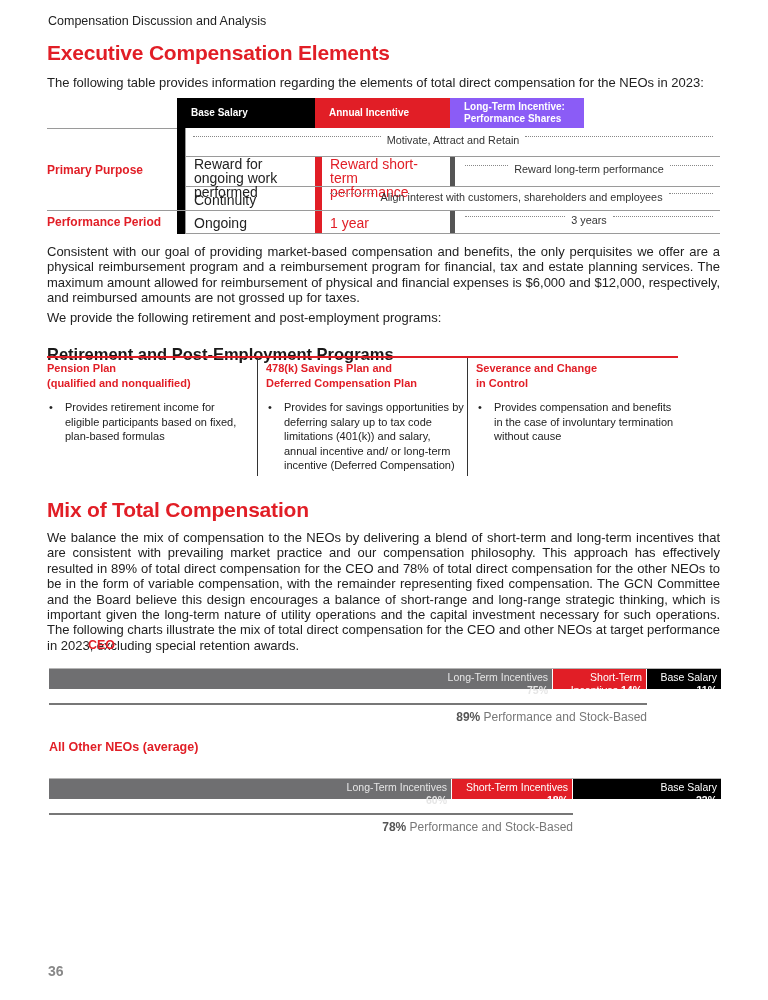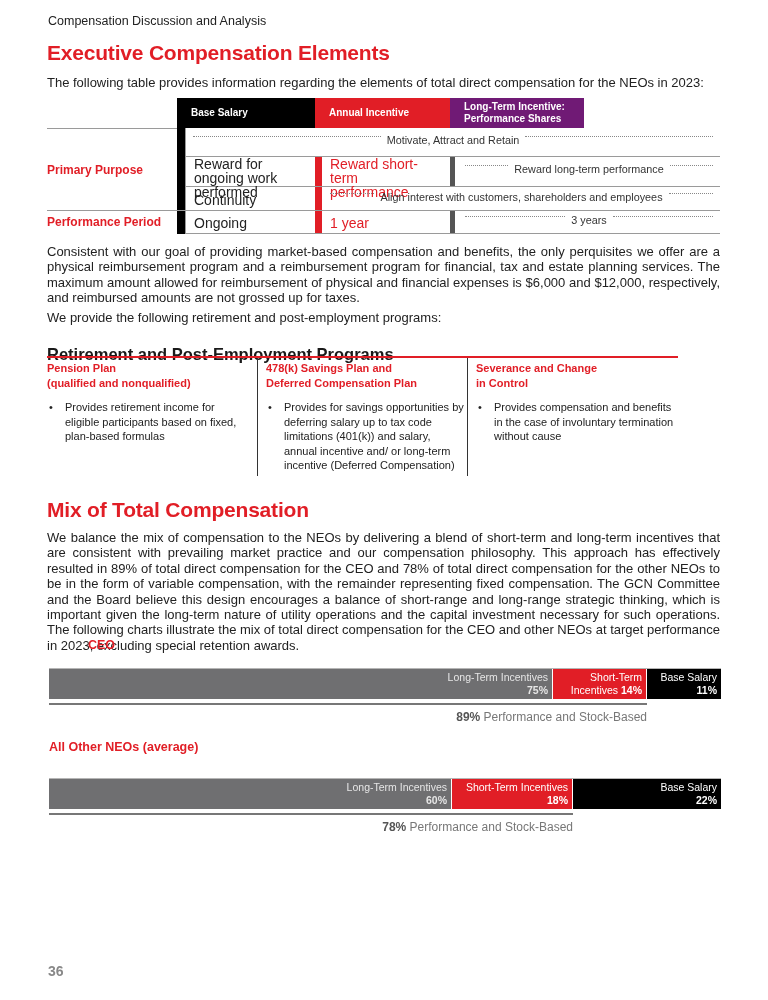--- a/index.html
+++ b/index.html
@@ -10,21 +10,21 @@
   .h1 { left: 47px; font-size: 21px; font-weight: bold; color: #e11e26; letter-spacing: -0.2px; }
   .para { left: 47px; width: 673px; font-size: 13px; line-height: 15.4px; text-align: justify; color: #222; }
   .h2 { left: 47px; font-size: 16.5px; font-weight: bold; color: #1a1a1a; }
 
   
   .tbl { left: 47px; top: 98px; width: 673px; height: 136px; }
   .col-head { position: absolute; top: 0; height: 30px; color: #fff; font-weight: bold; font-size: 10px;
               display: flex; align-items: center; padding-left: 14px; box-sizing: border-box; line-height: 12px; }
   .hb { left: 130px; width: 138px; background: #000; }
   .ha { left: 268px; width: 135px; background: #e11e26; }
-  .hp { left: 403px; width: 134px; background: #701a75; }
+  .hp { left: 403px; width: 134px; background: #8b5cf6; }
   .hr { left: 537px; width: 136px; background: #8a8b8d; }
   .black-bar { position: absolute; left: 130px; top: 30px; width: 8px; height: 106px; background: #000; }
   .red-bar { position: absolute; left: 268px; top: 59px; width: 7px; height: 77px; background: #e11e26; }
   .gray-bar1 { position: absolute; left: 403px; top: 59px; width: 5px; height: 29px; background: #555; }
   .gray-bar2 { position: absolute; left: 403px; top: 113px; width: 5px; height: 23px; background: #555; }
   .row-line { position: absolute; height: 1px; background: #9a9a9a; }
   .cell { position: absolute; font-size: 14px; line-height: 14px; color: #222; }
   .cell.red { color: #e11e26; }
   .dotted { position: absolute; font-size: 10.8px; color: #333; display: flex; align-items: flex-start; }
   .dotted .dots { flex: 1; border-bottom: 1px dotted #888; height: 0; margin-top: 2px; }
@@ -35,21 +35,21 @@
   .prog-line { left: 47px; top: 356px; width: 631px; height: 2px; background: #e11e26; }
   .prog-col { position: absolute; top: 361px; width: 200px; }
   .prog-title { font-size: 11px; font-weight: bold; color: #e11e26; line-height: 14.5px; }
   .prog-body { margin-top: 10px; font-size: 11px; line-height: 14.5px; color: #222; padding-left: 18px; position: relative; }
   .prog-body .bullet { position: absolute; left: 2px; top: 0; }
   .vline { position: absolute; top: 358px; width: 1px; height: 118px; background: #333; }
 
   
   .chart-title { left: 49px; font-size: 12.5px; font-weight: bold; color: #e11e26; }
   .barwrap { position: absolute; left: 49px; width: 672px; height: 36px; }
-  .seg { position: absolute; top: 0; height: 30px; box-sizing: border-box; padding-right: 4px; padding-top: 2px;
+  .seg { position: absolute; top: 0; height: 20px; box-sizing: border-box; padding-right: 4px; padding-top: 2px;
          text-align: right; font-size: 10.5px; line-height: 13px; color: #fff; }
   .seg b { font-weight: bold; }
   .seg.lt { background: #6f6f71; color: #e6e6e6; }
   .seg.st { background: #e11e26; }
   .seg.bs { background: #000; }
   .bar-top { position: absolute; top: -1px; height: 1px; background: #b5b5b5; }
   .under-line { position: absolute; height: 2px; background: #777; }
   .under-label { position: absolute; font-size: 12px; color: #777; text-align: right; }
   .under-label b { color: #555; }
   .page-num { left: 48px; top: 963px; font-size: 14px; font-weight: bold; color: #888; }

